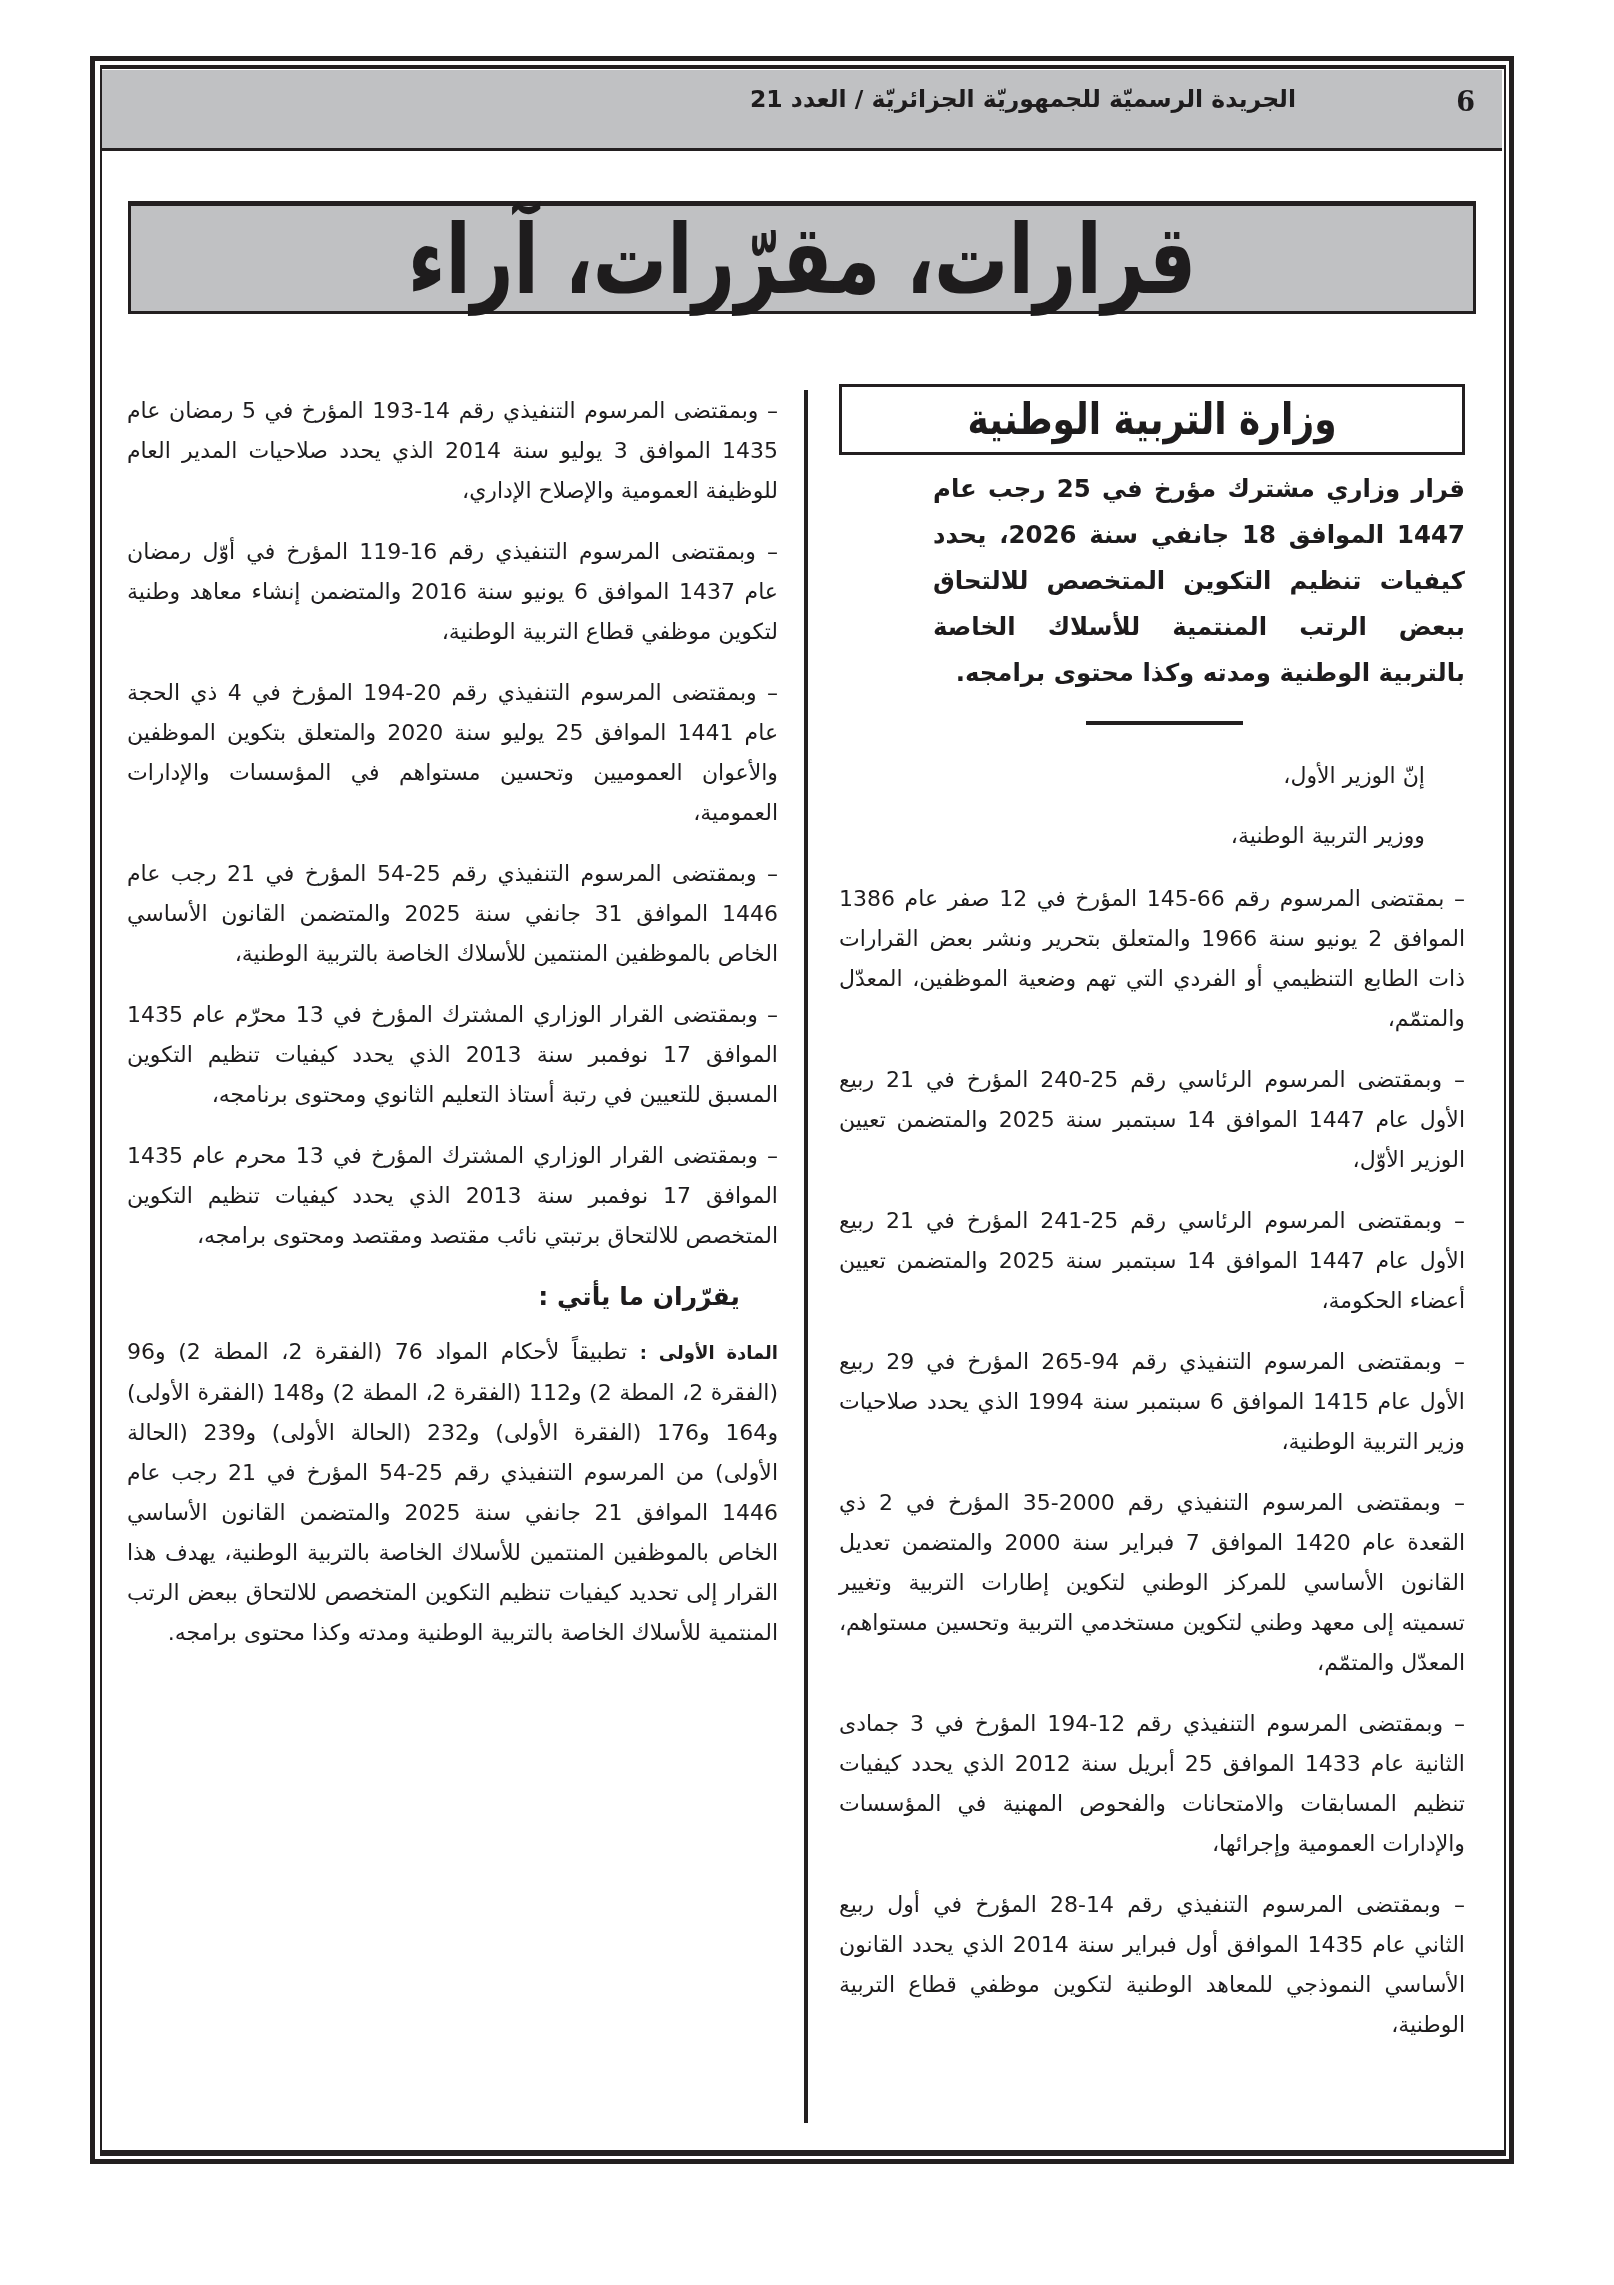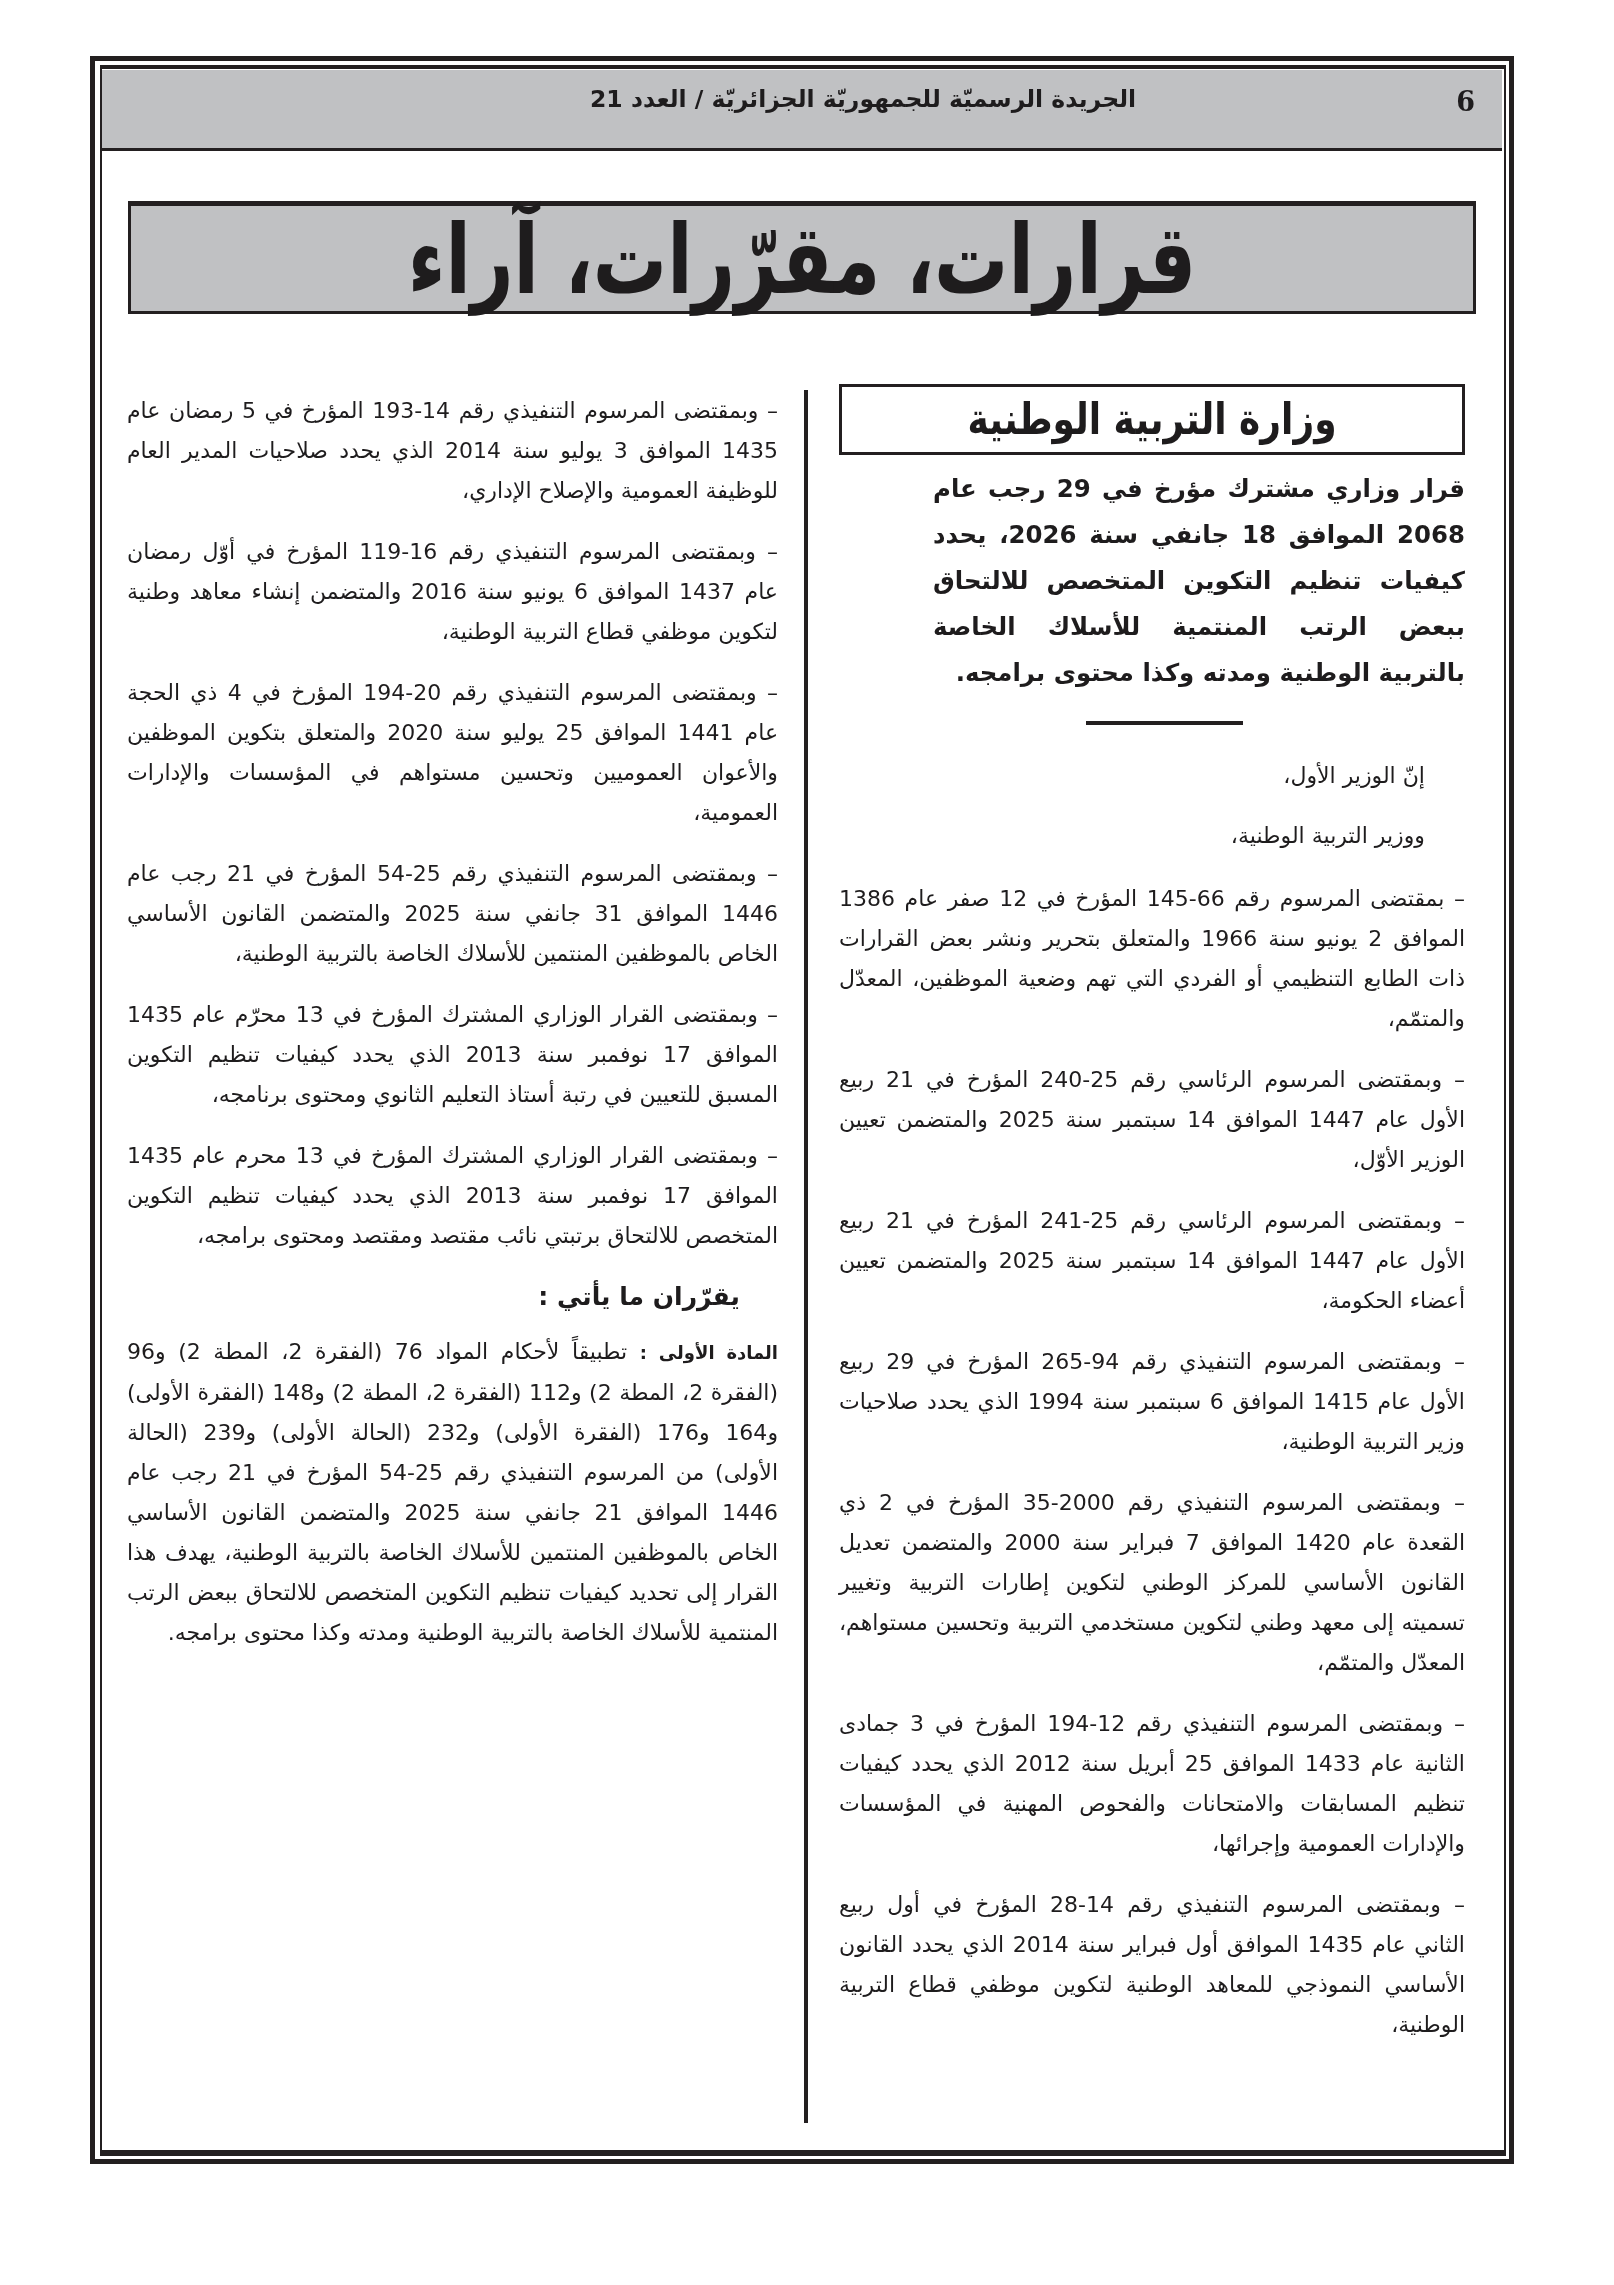--- a/index.html
+++ b/index.html
@@ -11,21 +11,21 @@
                    border: 5.4px solid #231f20; box-sizing: border-box; }
     .frame-inner { position: absolute; left: 100px; top: 65px; width: 1406px; height: 2091px;
                    border: 2.7px solid #231f20; border-top-width: 4.5px; border-bottom-width: 6.3px;
                    box-sizing: border-box; }
 
     
     .run-header { position: absolute; left: 102px; top: 70px; width: 1400px; height: 81px;
                   background: #c0c1c3; border-bottom: 3.6px solid #231f20; box-sizing: border-box; }
     .run-header .page-num { position: absolute; right: 27px; top: 16.3px; font-family: "DejaVu Serif", serif;
                             font-weight: bold; font-size: 27px; }
-    .run-header .journal { position: absolute; left: 488px; width: 706px; top: 14.5px; text-align: left;
+    .run-header .journal { position: absolute; left: 488px; width: 706px; top: 14.5px; text-align: right;
                            font-weight: bold; font-size: 23.5px; direction: rtl; }
     .run-header .dates { position: absolute; left: 27px; top: 5.4px; direction: rtl; text-align: right;
                          font-family: "DejaVu Serif", serif; font-weight: bold; font-size: 22.6px; line-height: 33px; }
 
     
     .section-banner { position: absolute; left: 128px; top: 201px; width: 1348px; height: 113px;
                       background: #c0c1c3; border: 3.6px solid #231f20; border-top-width: 5.4px;
                       box-sizing: border-box; display: flex; align-items: center; justify-content: center; }
     .section-banner span { font-weight: bold; font-size: 74px; direction: rtl; letter-spacing: 0.9px;
                            transform: scaleY(1.3); display: inline-block; }
@@ -63,21 +63,21 @@
 <div class="section-banner">
   <span>قرارات، مقرّرات، آراء</span>
 </div>
 
 <div class="col-divider"></div>
 
 <div class="col col-right">
   <div class="ministry-box">
     <span>وزارة التربية الوطنية</span>
   </div>
-  <div class="decision-title">قرار وزاري مشترك مؤرخ في 29 رجب عام 2068 الموافق 18 جانفي سنة 2026، يحدد كيفيات تنظيم التكوين المتخصص للالتحاق ببعض الرتب المنتمية للأسلاك الخاصة بالتربية الوطنية ومدته وكذا محتوى برامجه.</div>
+  <div class="decision-title">قرار وزاري مشترك مؤرخ في 25 رجب عام 1447 الموافق 18 جانفي سنة 2026، يحدد كيفيات تنظيم التكوين المتخصص للالتحاق ببعض الرتب المنتمية للأسلاك الخاصة بالتربية الوطنية ومدته وكذا محتوى برامجه.</div>
   <div class="short-rule"></div>
   <p class="para opening">إنّ الوزير الأول،</p>
   <p class="para opening" style="margin-bottom:23.5px">ووزير التربية الوطنية،</p>
   <p class="para">– بمقتضى المرسوم رقم 66-145 المؤرخ في 12 صفر عام 1386 الموافق 2 يونيو سنة 1966 والمتعلق بتحرير ونشر بعض القرارات ذات الطابع التنظيمي أو الفردي التي تهم وضعية الموظفين، المعدّل والمتمّم،</p>
   <p class="para">– وبمقتضى المرسوم الرئاسي رقم 25-240 المؤرخ في 21 ربيع الأول عام 1447 الموافق 14 سبتمبر سنة 2025 والمتضمن تعيين الوزير الأوّل،</p>
   <p class="para">– وبمقتضى المرسوم الرئاسي رقم 25-241 المؤرخ في 21 ربيع الأول عام 1447 الموافق 14 سبتمبر سنة 2025 والمتضمن تعيين أعضاء الحكومة،</p>
   <p class="para">– وبمقتضى المرسوم التنفيذي رقم 94-265 المؤرخ في 29 ربيع الأول عام 1415 الموافق 6 سبتمبر سنة 1994 الذي يحدد صلاحيات وزير التربية الوطنية،</p>
   <p class="para">– وبمقتضى المرسوم التنفيذي رقم 2000-35 المؤرخ في 2 ذي القعدة عام 1420 الموافق 7 فبراير سنة 2000 والمتضمن تعديل القانون الأساسي للمركز الوطني لتكوين إطارات التربية وتغيير تسميته إلى معهد وطني لتكوين مستخدمي التربية وتحسين مستواهم، المعدّل والمتمّم،</p>
   <p class="para">– وبمقتضى المرسوم التنفيذي رقم 12-194 المؤرخ في 3 جمادى الثانية عام 1433 الموافق 25 أبريل سنة 2012 الذي يحدد كيفيات تنظيم المسابقات والامتحانات والفحوص المهنية في المؤسسات والإدارات العمومية وإجرائها،</p>
   <p class="para">– وبمقتضى المرسوم التنفيذي رقم 14-28 المؤرخ في أول ربيع الثاني عام 1435 الموافق أول فبراير سنة 2014 الذي يحدد القانون الأساسي النموذجي للمعاهد الوطنية لتكوين موظفي قطاع التربية الوطنية،</p>

